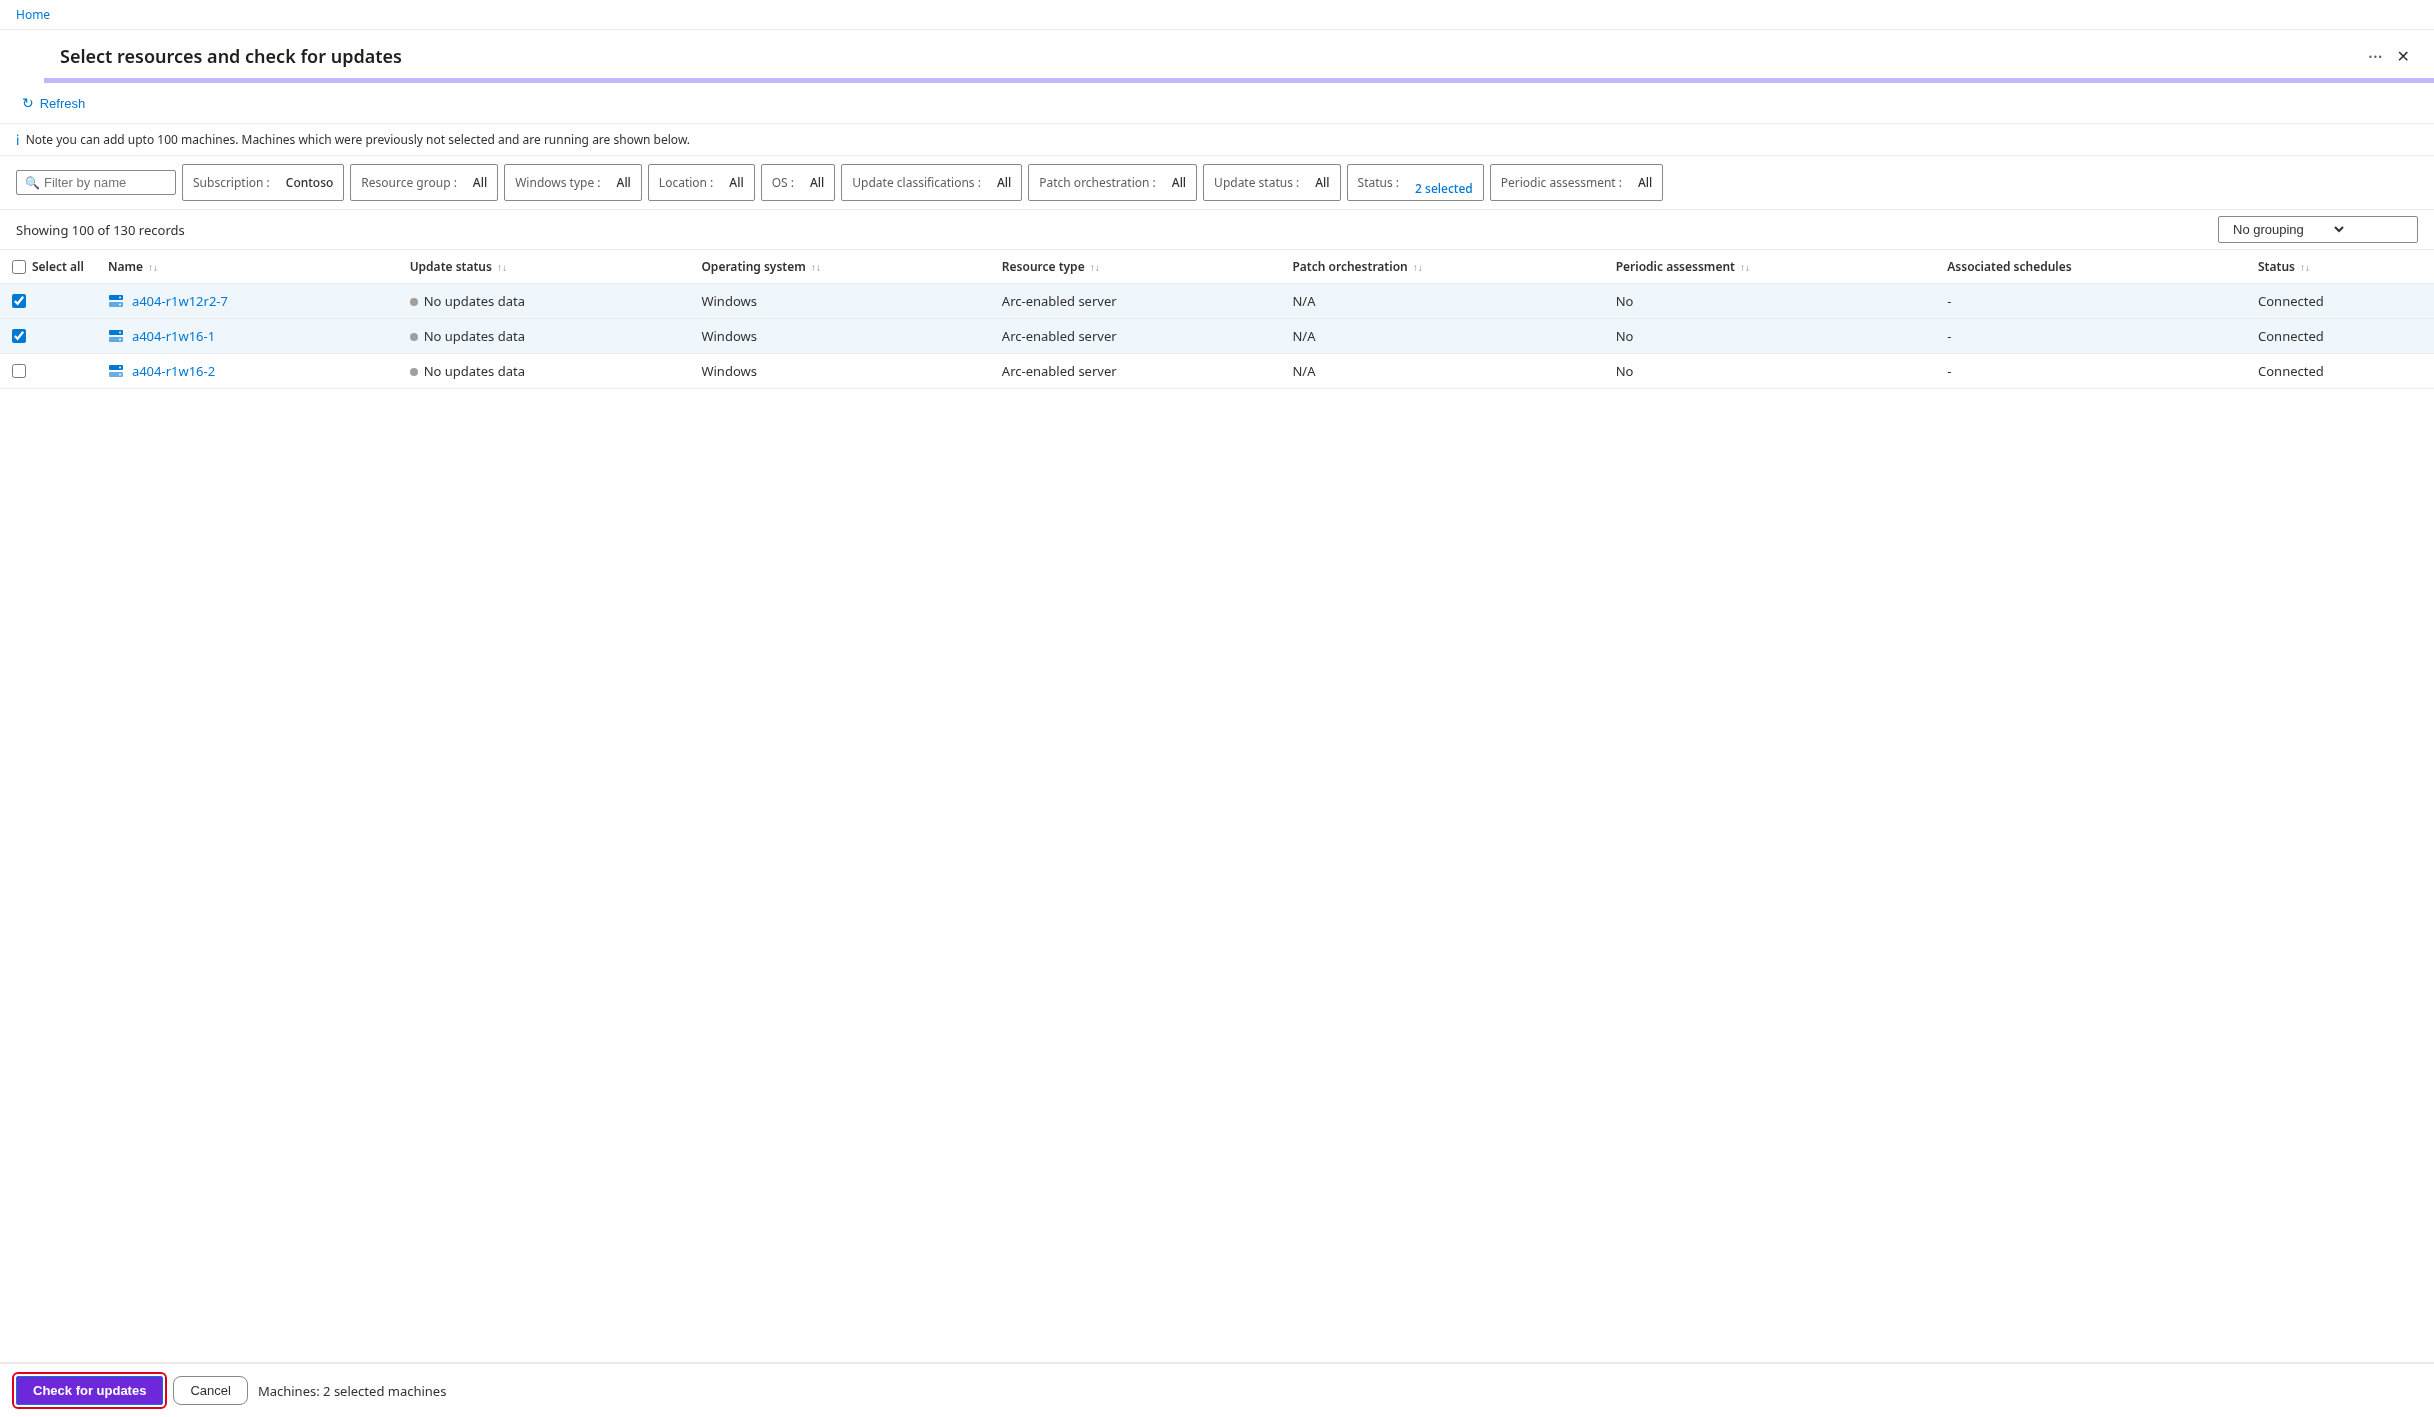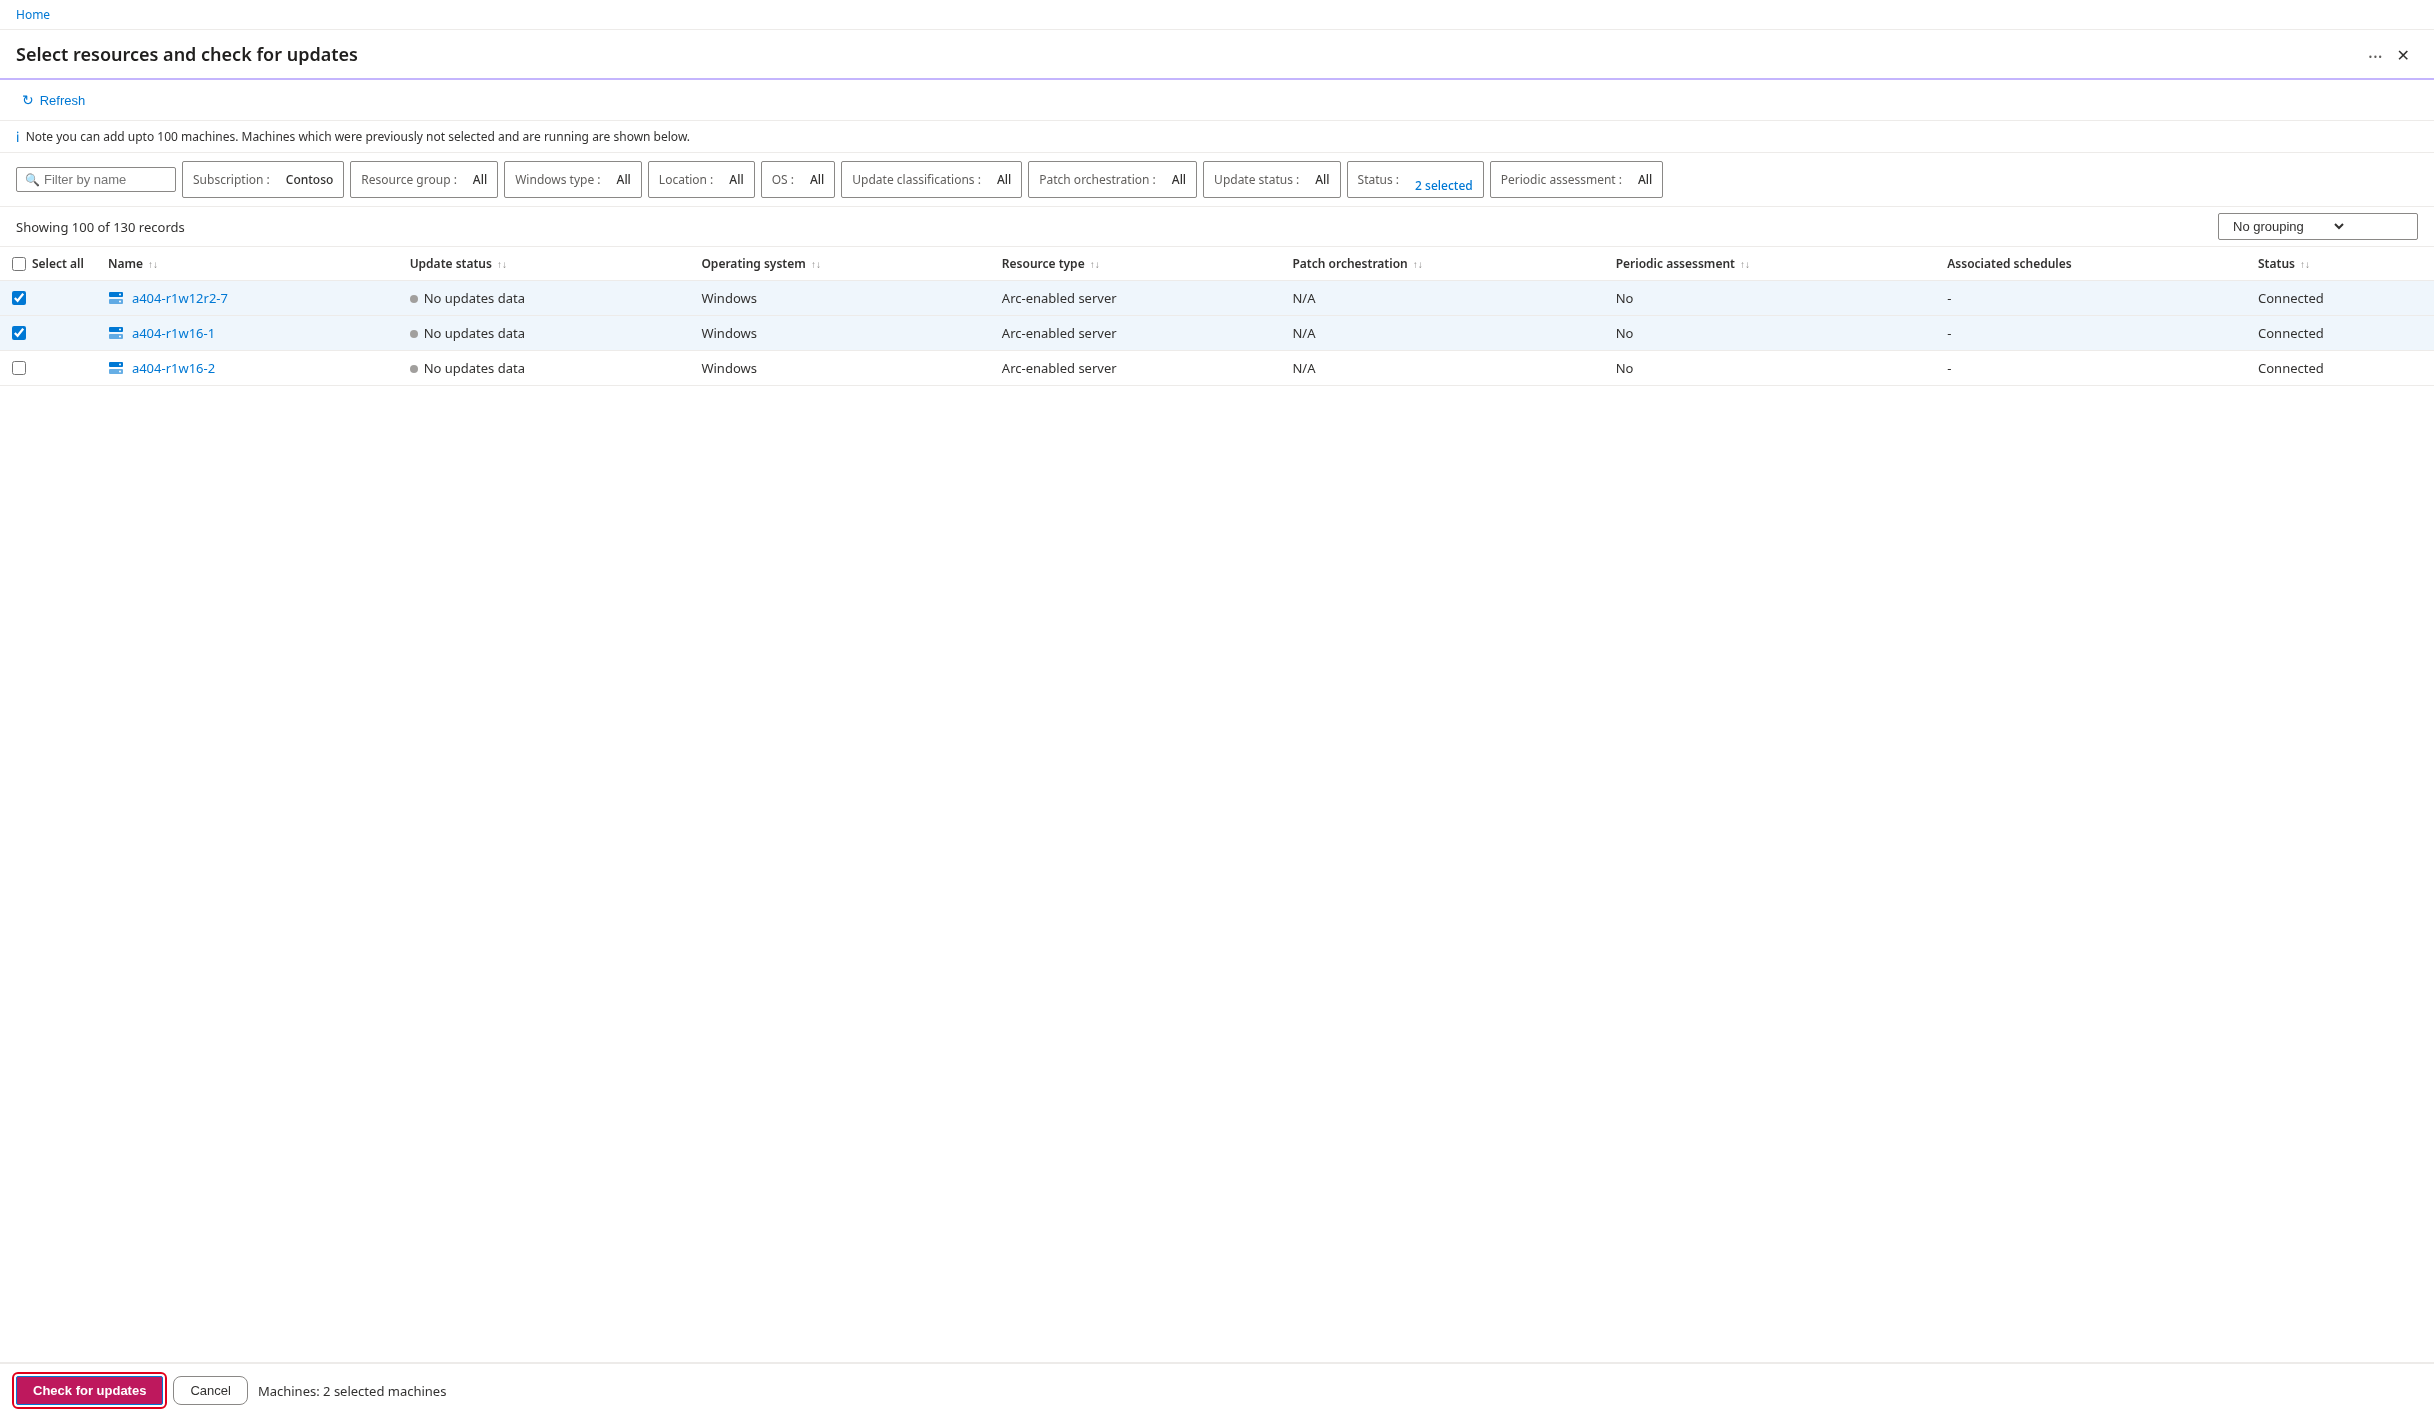--- a/index.html
+++ b/index.html
@@ -25,23 +25,24 @@
       color: #0078d4;
       cursor: pointer;
       border-bottom: 1px solid #edebe9;
     }
     .breadcrumb-bar a {
       color: #0078d4;
       text-decoration: none;
     }
     .dialog-header {
       display: flex;
-      align-items: flex-start;
+      align-items: center;
       padding: 12px 16px 8px 16px;
-      border-bottom: 2px solid #c4b5fd;
+      border-bottom: 5px solid #c4b5fd;
+      margin-left: 44px;
     }
     .dialog-title {
       font-size: 18px;
       font-weight: 600;
       color: #201f1e;
       flex: 1;
     }
     .dialog-menu-dots {
       font-size: 18px;
       color: #605e5c;
@@ -237,21 +238,21 @@
     }
     .footer-bar {
       display: flex;
       align-items: center;
       padding: 12px 16px;
       gap: 10px;
       border-top: 2px solid #edebe9;
       background: #fff;
     }
     .btn-primary {
-      background: #be185d;
+      background: #6d28d9;
       color: #fff;
       border: 1px solid #0078d4;
       border-radius: 2px;
       padding: 6px 16px;
       font-size: 13px;
       font-weight: 600;
       cursor: pointer;
       outline: 2px solid #e0001b;
       outline-offset: 2px;
     }

